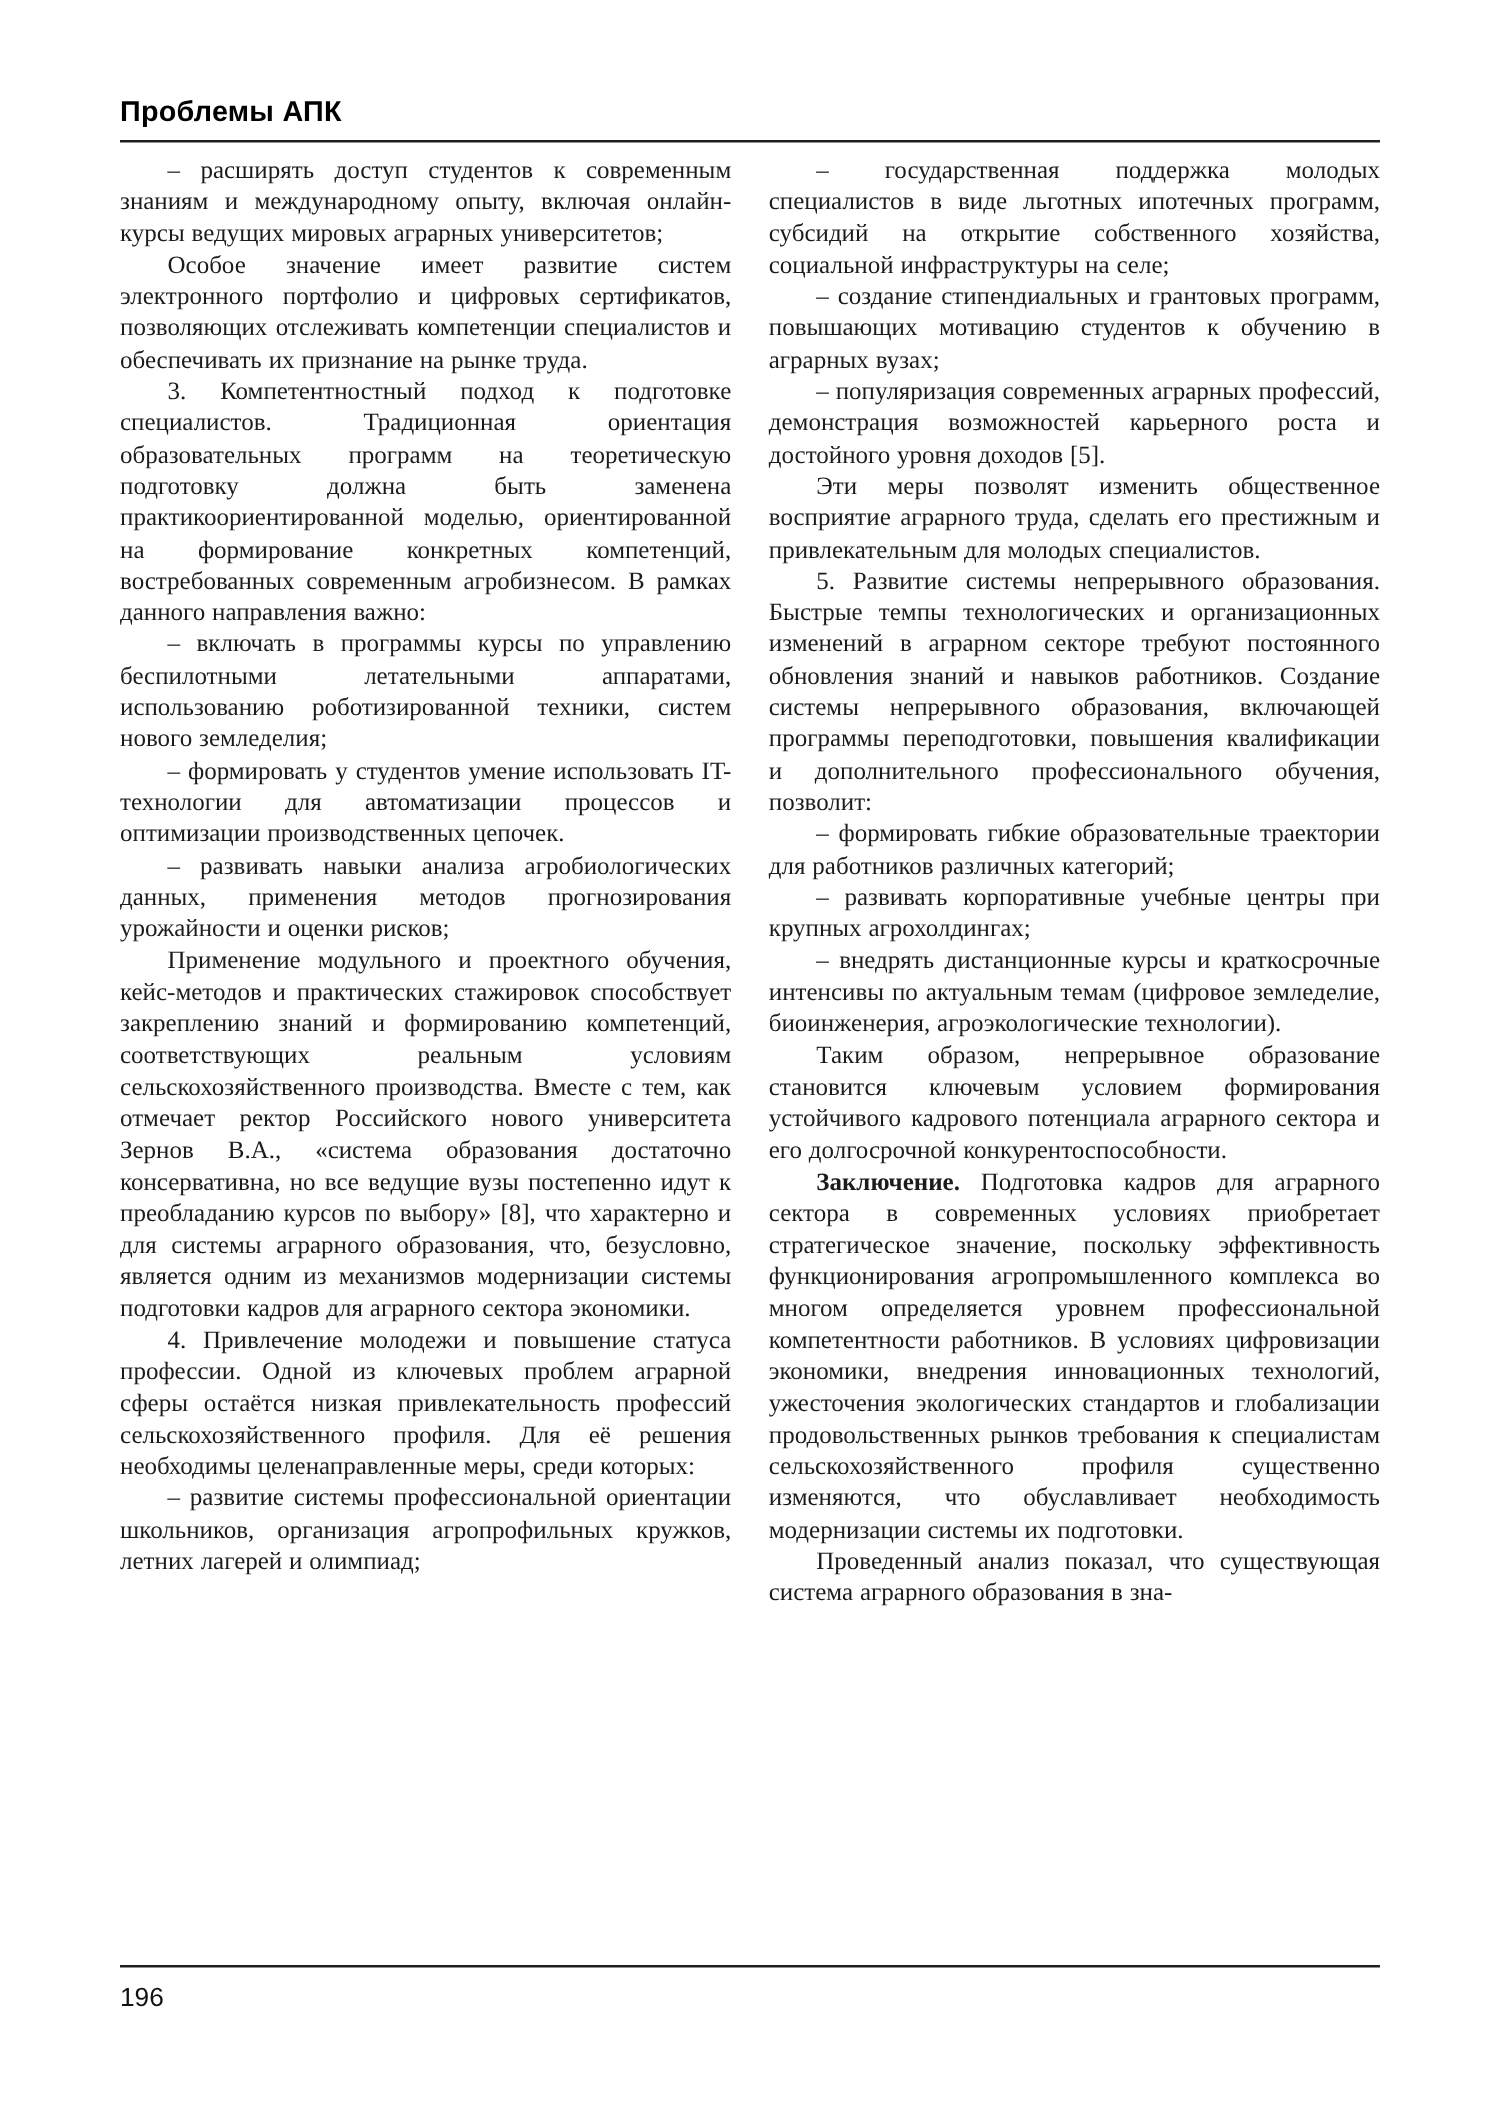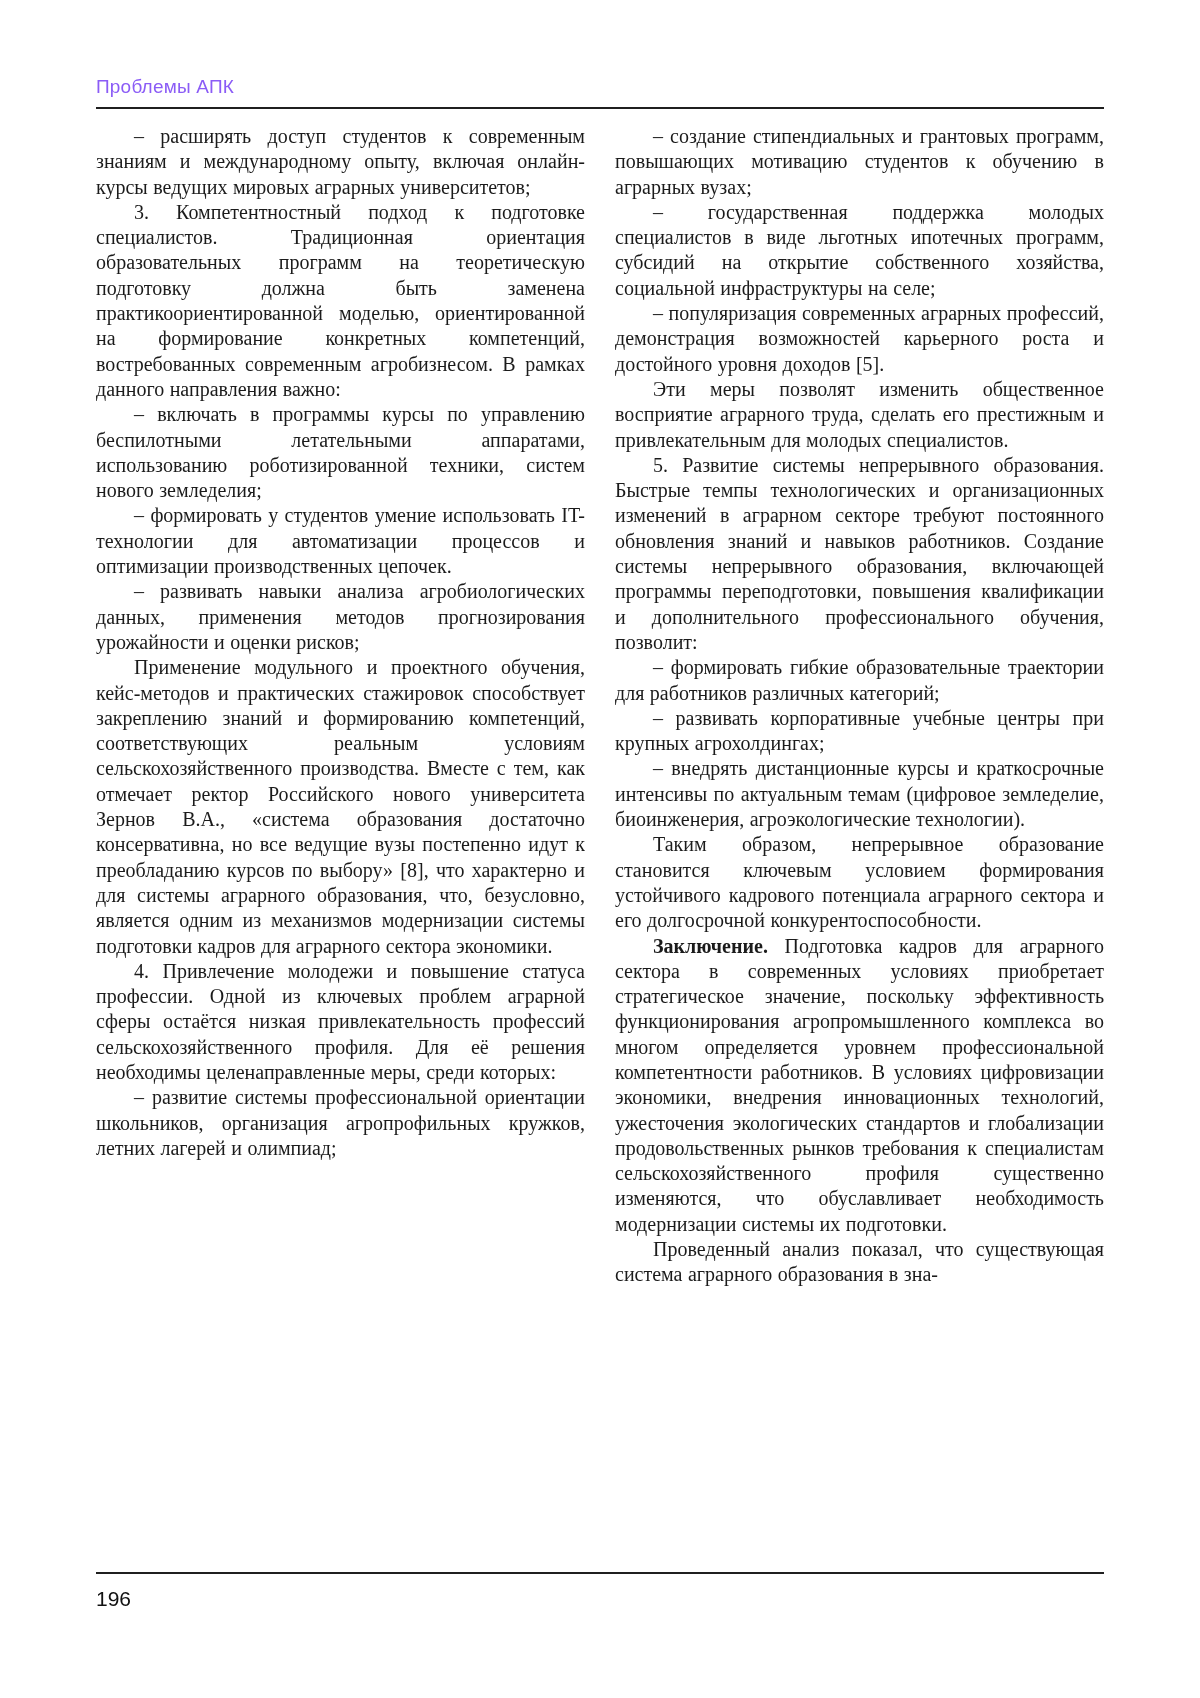--- a/index.html
+++ b/index.html
@@ -18,24 +18,24 @@
     box-sizing: border-box;
   }
   .header {
     position: absolute;
     left: 96px;
     right: 96px;
     top: 76px;
   }
   .header-title {
     font-family: "Liberation Sans", sans-serif;
-    font-weight: normal;
-    font-size: 19px;
+    font-weight: bold;
+    font-size: 23px;
     letter-spacing: 0.2px;
-    color: #8b5cf6;
+    color: #000000;
   }
   .header-rule {
     margin-top: 9px;
     border-top: 2px solid #1f1f1f;
     height: 0;
   }
   .columns {
     position: absolute;
     left: 96px;
     top: 124px;
@@ -86,31 +86,32 @@
 <div class="page">
 
   <div class="header">
     <div class="header-title">Проблемы АПК</div>
     <div class="header-rule"></div>
   </div>
 
   <div class="columns">
     <div class="column" id="col-left">
         <p class="para">– расширять доступ студентов к современным знаниям и международному опыту, включая онлайн-курсы ведущих мировых аграрных университетов;</p>
+        <p class="para">Особое значение имеет развитие систем электронного портфолио и цифровых сертификатов, позволяющих отслеживать компетенции специалистов и обеспечивать их признание на рынке труда.</p>
         <p class="para">3.  Компетентностный подход к подготовке специалистов. Традиционная ориентация образовательных программ на теоретическую подготовку должна быть заменена практикоориентированной моделью, ориентированной на формирование конкретных компетенций, востребованных современным агробизнесом. В рамках данного направления важно:</p>
         <p class="para">– включать в программы курсы по управлению беспилотными летательными аппаратами, использованию роботизированной техники, систем нового земледелия;</p>
         <p class="para">– формировать у студентов умение использовать IT-технологии для автоматизации процессов и оптимизации производственных цепочек.</p>
         <p class="para">– развивать навыки анализа агробиологических данных, применения методов прогнозирования урожайности и оценки рисков;</p>
         <p class="para">Применение модульного и проектного обучения, кейс-методов и практических стажировок способствует закреплению знаний и формированию компетенций, соответствующих реальным условиям сельскохозяйственного производства. Вместе с тем, как отмечает ректор Российского нового университета Зернов В.А., «система образования достаточно консервативна, но все ведущие вузы постепенно идут к преобладанию курсов по выбору» [8], что характерно и для системы аграрного образования, что, безусловно, является одним из механизмов модернизации системы подготовки кадров для аграрного сектора экономики.</p>
         <p class="para">4.  Привлечение молодежи и повышение статуса профессии. Одной из ключевых проблем аграрной сферы остаётся низкая привлекательность профессий сельскохозяйственного профиля. Для её решения необходимы целенаправленные меры, среди которых:</p>
         <p class="para">– развитие системы профессиональной ориентации школьников, организация агропрофильных кружков, летних лагерей и олимпиад;</p>
       </div>
     <div class="column" id="col-right">
+        <p class="para">– государственная поддержка молодых специалистов в виде льготных ипотечных программ, субсидий на открытие собственного хозяйства, социальной инфраструктуры на селе;</p>
         <p class="para">– создание стипендиальных и грантовых программ, повышающих мотивацию студентов к обучению в аграрных вузах;</p>
-        <p class="para">– государственная поддержка молодых специалистов в виде льготных ипотечных программ, субсидий на открытие собственного хозяйства, социальной инфраструктуры на селе;</p>
         <p class="para">– популяризация современных аграрных профессий, демонстрация возможностей карьерного роста и достойного уровня доходов [5].</p>
         <p class="para">Эти меры позволят изменить общественное восприятие аграрного труда, сделать его престижным и привлекательным для молодых специалистов.</p>
         <p class="para">5.  Развитие системы непрерывного образования. Быстрые темпы технологических и организационных изменений в аграрном секторе требуют постоянного обновления знаний и навыков работников. Создание системы непрерывного образования, включающей программы переподготовки, повышения квалификации и дополнительного профессионального обучения, позволит:</p>
         <p class="para">– формировать гибкие образовательные траектории для работников различных категорий;</p>
         <p class="para">– развивать корпоративные учебные центры при крупных агрохолдингах;</p>
         <p class="para">– внедрять дистанционные курсы и краткосрочные интенсивы по актуальным темам (цифровое земледелие, биоинженерия, агроэкологические технологии).</p>
         <p class="para">Таким образом, непрерывное образование становится ключевым условием формирования устойчивого кадрового потенциала аграрного сектора и его долгосрочной конкурентоспособности.</p>
         <p class="para"><strong>Заключение.</strong> Подготовка кадров для аграрного сектора в современных условиях приобретает стратегическое значение, поскольку эффективность функционирования агропромышленного комплекса во многом определяется уровнем профессиональной компетентности работников. В условиях цифровизации экономики, внедрения инновационных технологий, ужесточения экологических стандартов и глобализации продовольственных рынков требования к специалистам сельскохозяйственного профиля существенно изменяются, что обуславливает необходимость модернизации системы их подготовки.</p>
         <p class="para">Проведенный анализ показал, что существующая система аграрного образования в зна-</p>
       </div>

